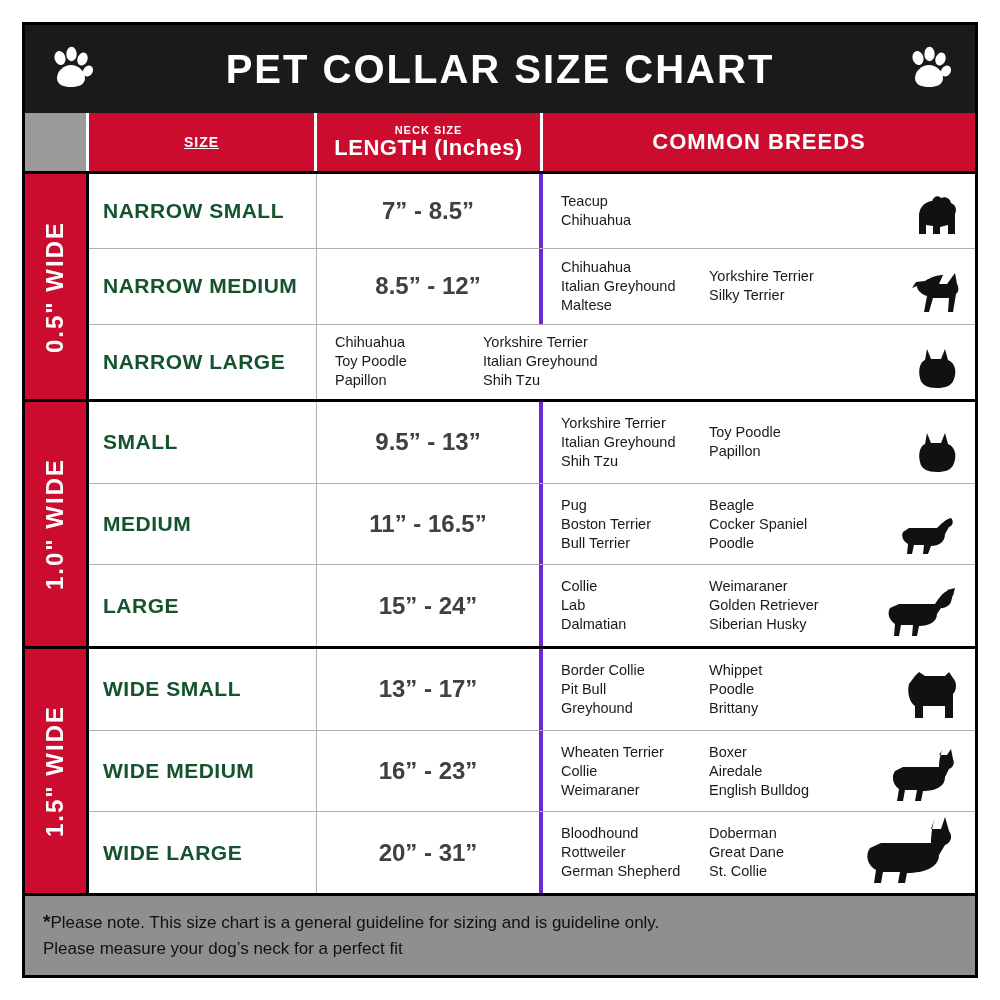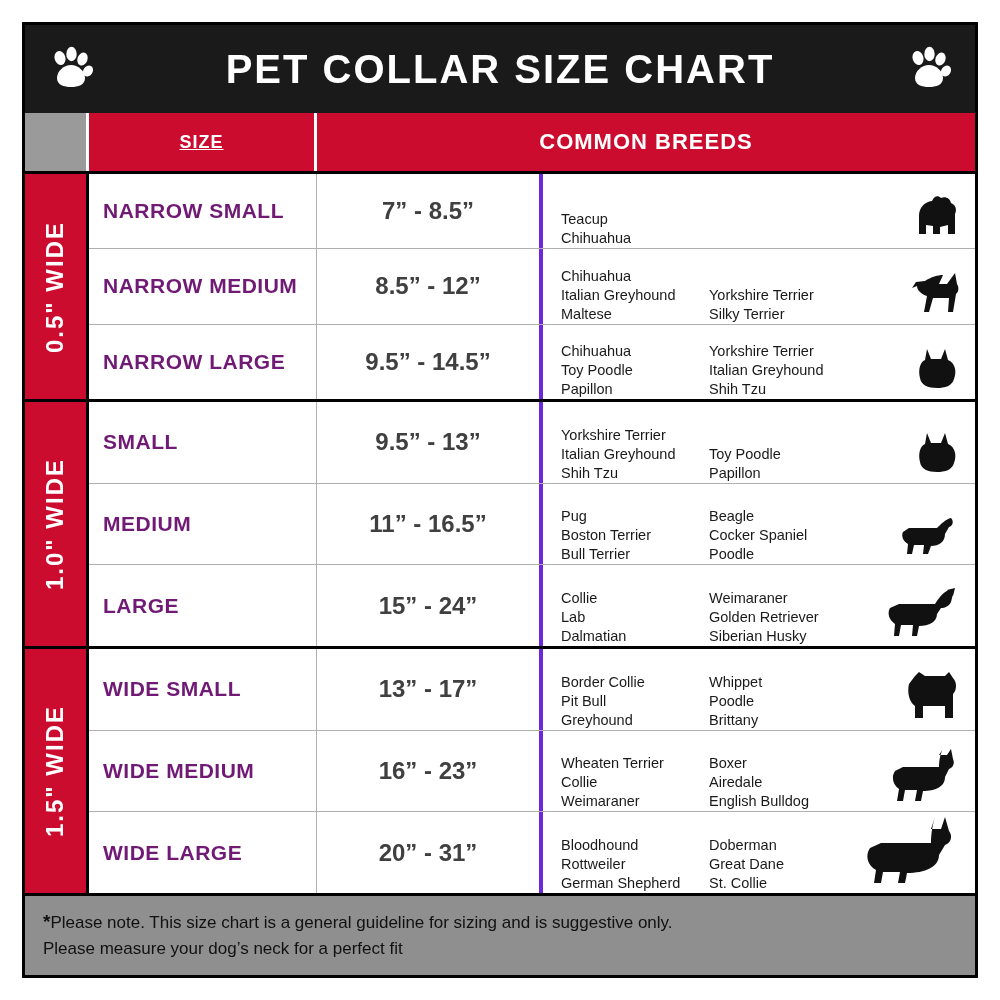--- a/index.html
+++ b/index.html
@@ -75,21 +75,21 @@
     color: #ffffff;
     display: flex;
     flex-direction: column;
     align-items: center;
     justify-content: center;
     font-weight: bold;
     border-right: 3px solid #ffffff;
     box-sizing: border-box;
   }
   .th:last-child { border-right: none; }
-  .th-size { width: 228px; flex: 0 0 228px; font-size: 18px; letter-spacing: 1px; text-decoration: underline; }
+  .th-size { width: 228px; flex: 0 0 228px; font-size: 14px; letter-spacing: 1px; text-decoration: underline; }
   .th-length { width: 226px; flex: 0 0 226px; }
   .th-breeds { flex: 1 1 auto; font-size: 22px; letter-spacing: 1px; }
   .th-length .small {
     font-size: 11px;
     font-weight: bold;
     letter-spacing: 1px;
     line-height: 12px;
     margin-bottom: -1px;
   }
   .th-length .big { font-size: 22px; letter-spacing: 0.5px; }
@@ -134,40 +134,40 @@
 
   .cell-size {
     width: 228px;
     flex: 0 0 228px;
     display: flex;
     align-items: center;
     padding-left: 14px;
     box-sizing: border-box;
     font-size: 21px;
     font-weight: bold;
-    color: #701a75;
+    color: #14532d;
     letter-spacing: 0.5px;
     border-right: 1px solid #b0b0b0;
   }
   .cell-length {
     width: 226px;
     flex: 0 0 226px;
     display: flex;
     align-items: center;
     justify-content: center;
     font-size: 24px;
     font-weight: bold;
     color: #404040;
     border-right: 4px solid #6d28d9;
     box-sizing: border-box;
   }
   .cell-breeds {
     flex: 1 1 auto;
     display: flex;
-    align-items: flex-end;
+    align-items: center;
     padding-left: 18px;
     box-sizing: border-box;
     position: relative;
   }
   .breed-col {
     display: flex;
     flex-direction: column;
     justify-content: center;
     font-size: 14.5px;
     color: #1a1a1a;
@@ -226,20 +226,24 @@
           <path d="M24 20 C31 20 38 26 38 33 C38 40 31 42 24 42 C17 42 10 40 10 33 C10 26 17 20 24 20 Z" fill="#ffffff"></path>
         </svg>
       </span>
     </div>
 
     <div class="table">
 
       <div class="thead">
         <div class="th-corner"></div>
         <div class="th th-size">SIZE</div>
+        <div class="th th-length">
+          <div class="small">NECK SIZE</div>
+          <div class="big">LENGTH (Inches)</div>
+        </div>
         <div class="th th-breeds">COMMON BREEDS</div>
       </div>
 
       <div class="group">
         <div class="width-label">
           <span>0.5" WIDE</span>
         </div>
         <div class="rows">
 
           <div class="row">
@@ -275,21 +279,20 @@
               <span class="dog">
                 <svg width="62" height="48" viewBox="0 0 62 48">
                   <path d="M40 7 L36 16 L44 16 L52 5 L54 16 C56 19 56 24 53 26 L50 44 L45 44 L46 30 L30 30 L26 44 L21 44 L24 28 C18 26 14 22 14 18 L9 20 L13 14 L22 13 C28 9 35 7 40 7 Z" fill="#111111"></path>
                 </svg>
               </span>
             </div>
           </div>
 
           <div class="row">
             <div class="cell-size">NARROW LARGE</div>
-            <div class="cell-length">9.5” - 14.5”</div>
             <div class="cell-breeds">
               <div class="breed-col c1">
                 <div>Chihuahua</div>
                 <div>Toy Poodle</div>
                 <div>Papillon</div>
               </div>
               <div class="breed-col c2">
                 <div>Yorkshire Terrier</div>
                 <div>Italian Greyhound</div>
                 <div>Shih Tzu</div>
@@ -452,19 +455,19 @@
             </div>
           </div>
 
         </div>
       </div>
 
     </div>
 
     <div class="footnote">
       <div class="line">
-        <span class="star">*</span><span>Please note. This size chart is a </span><span class="u">general</span><span> guideline for sizing and is </span><span class="u">suggestive</span><span> only.</span>
+        <span class="star">*</span><span>Please note. This size chart is a </span><span class="u">general</span><span> guideline for sizing and is </span><span class="u">guideline</span><span> only.</span>
       </div>
       <div class="line">Please measure your dog’s neck for a perfect fit</div>
     </div>
 
   </div>
 </div>
 
 </body></html>

